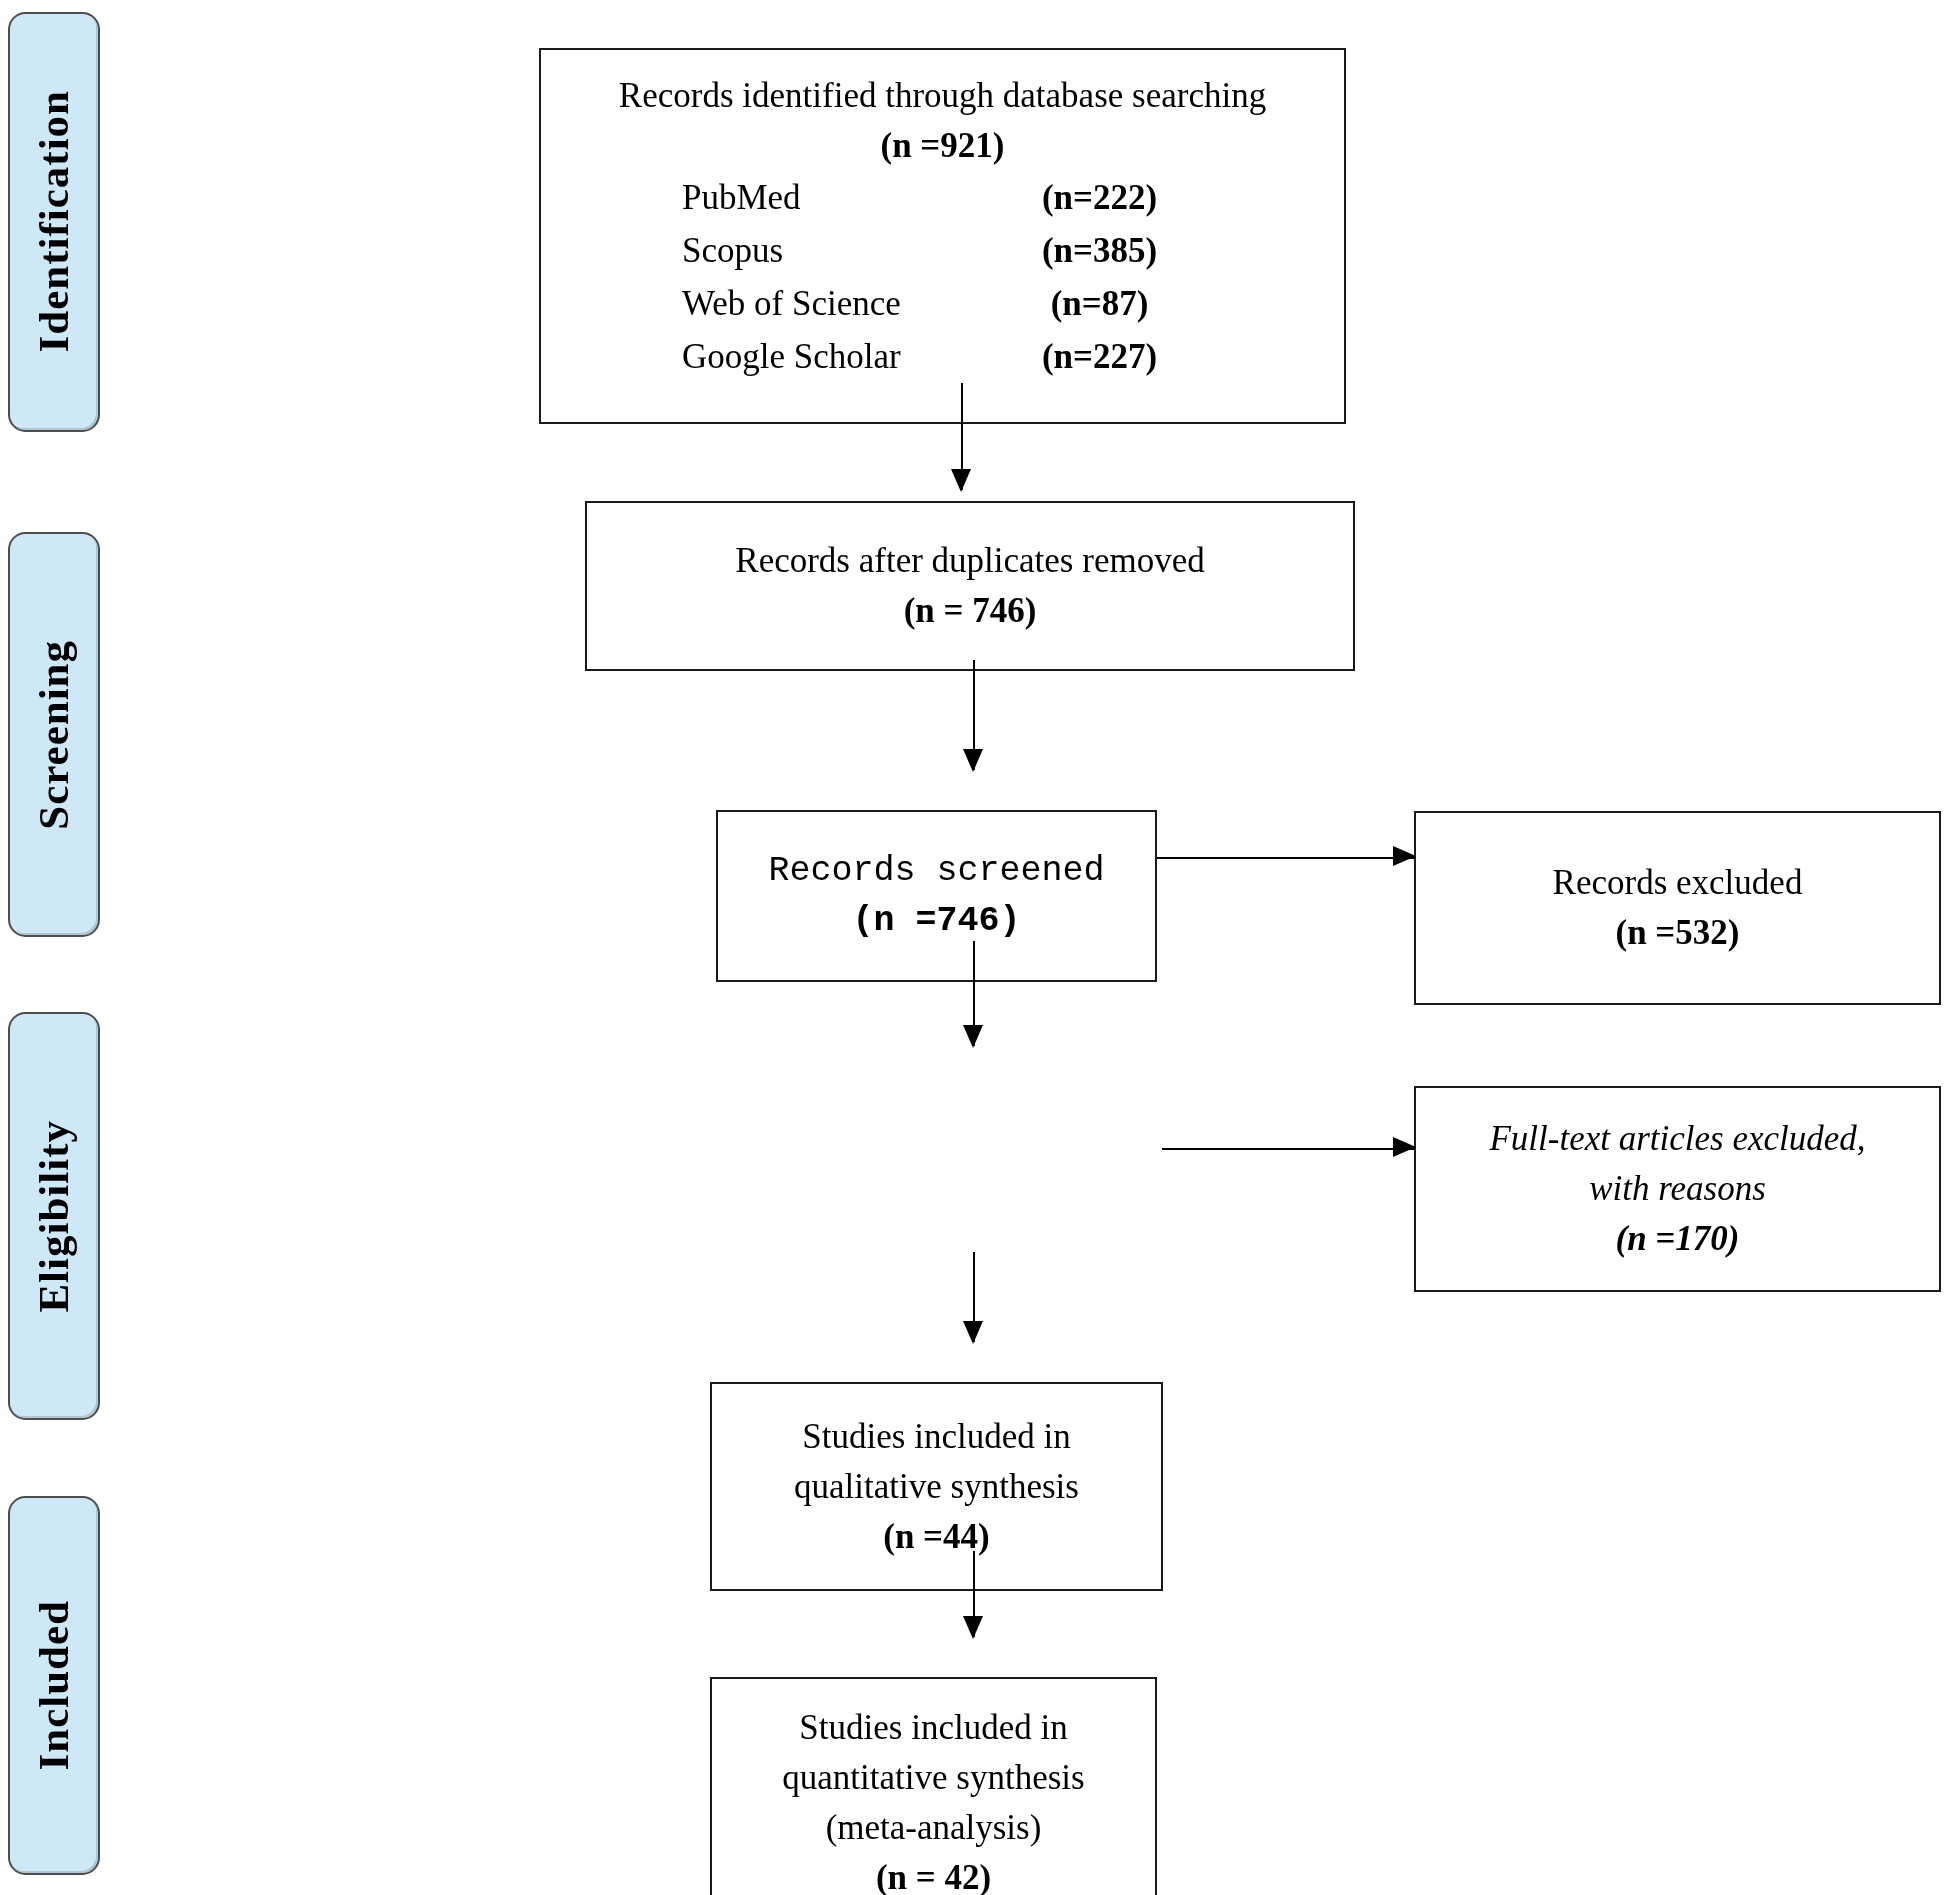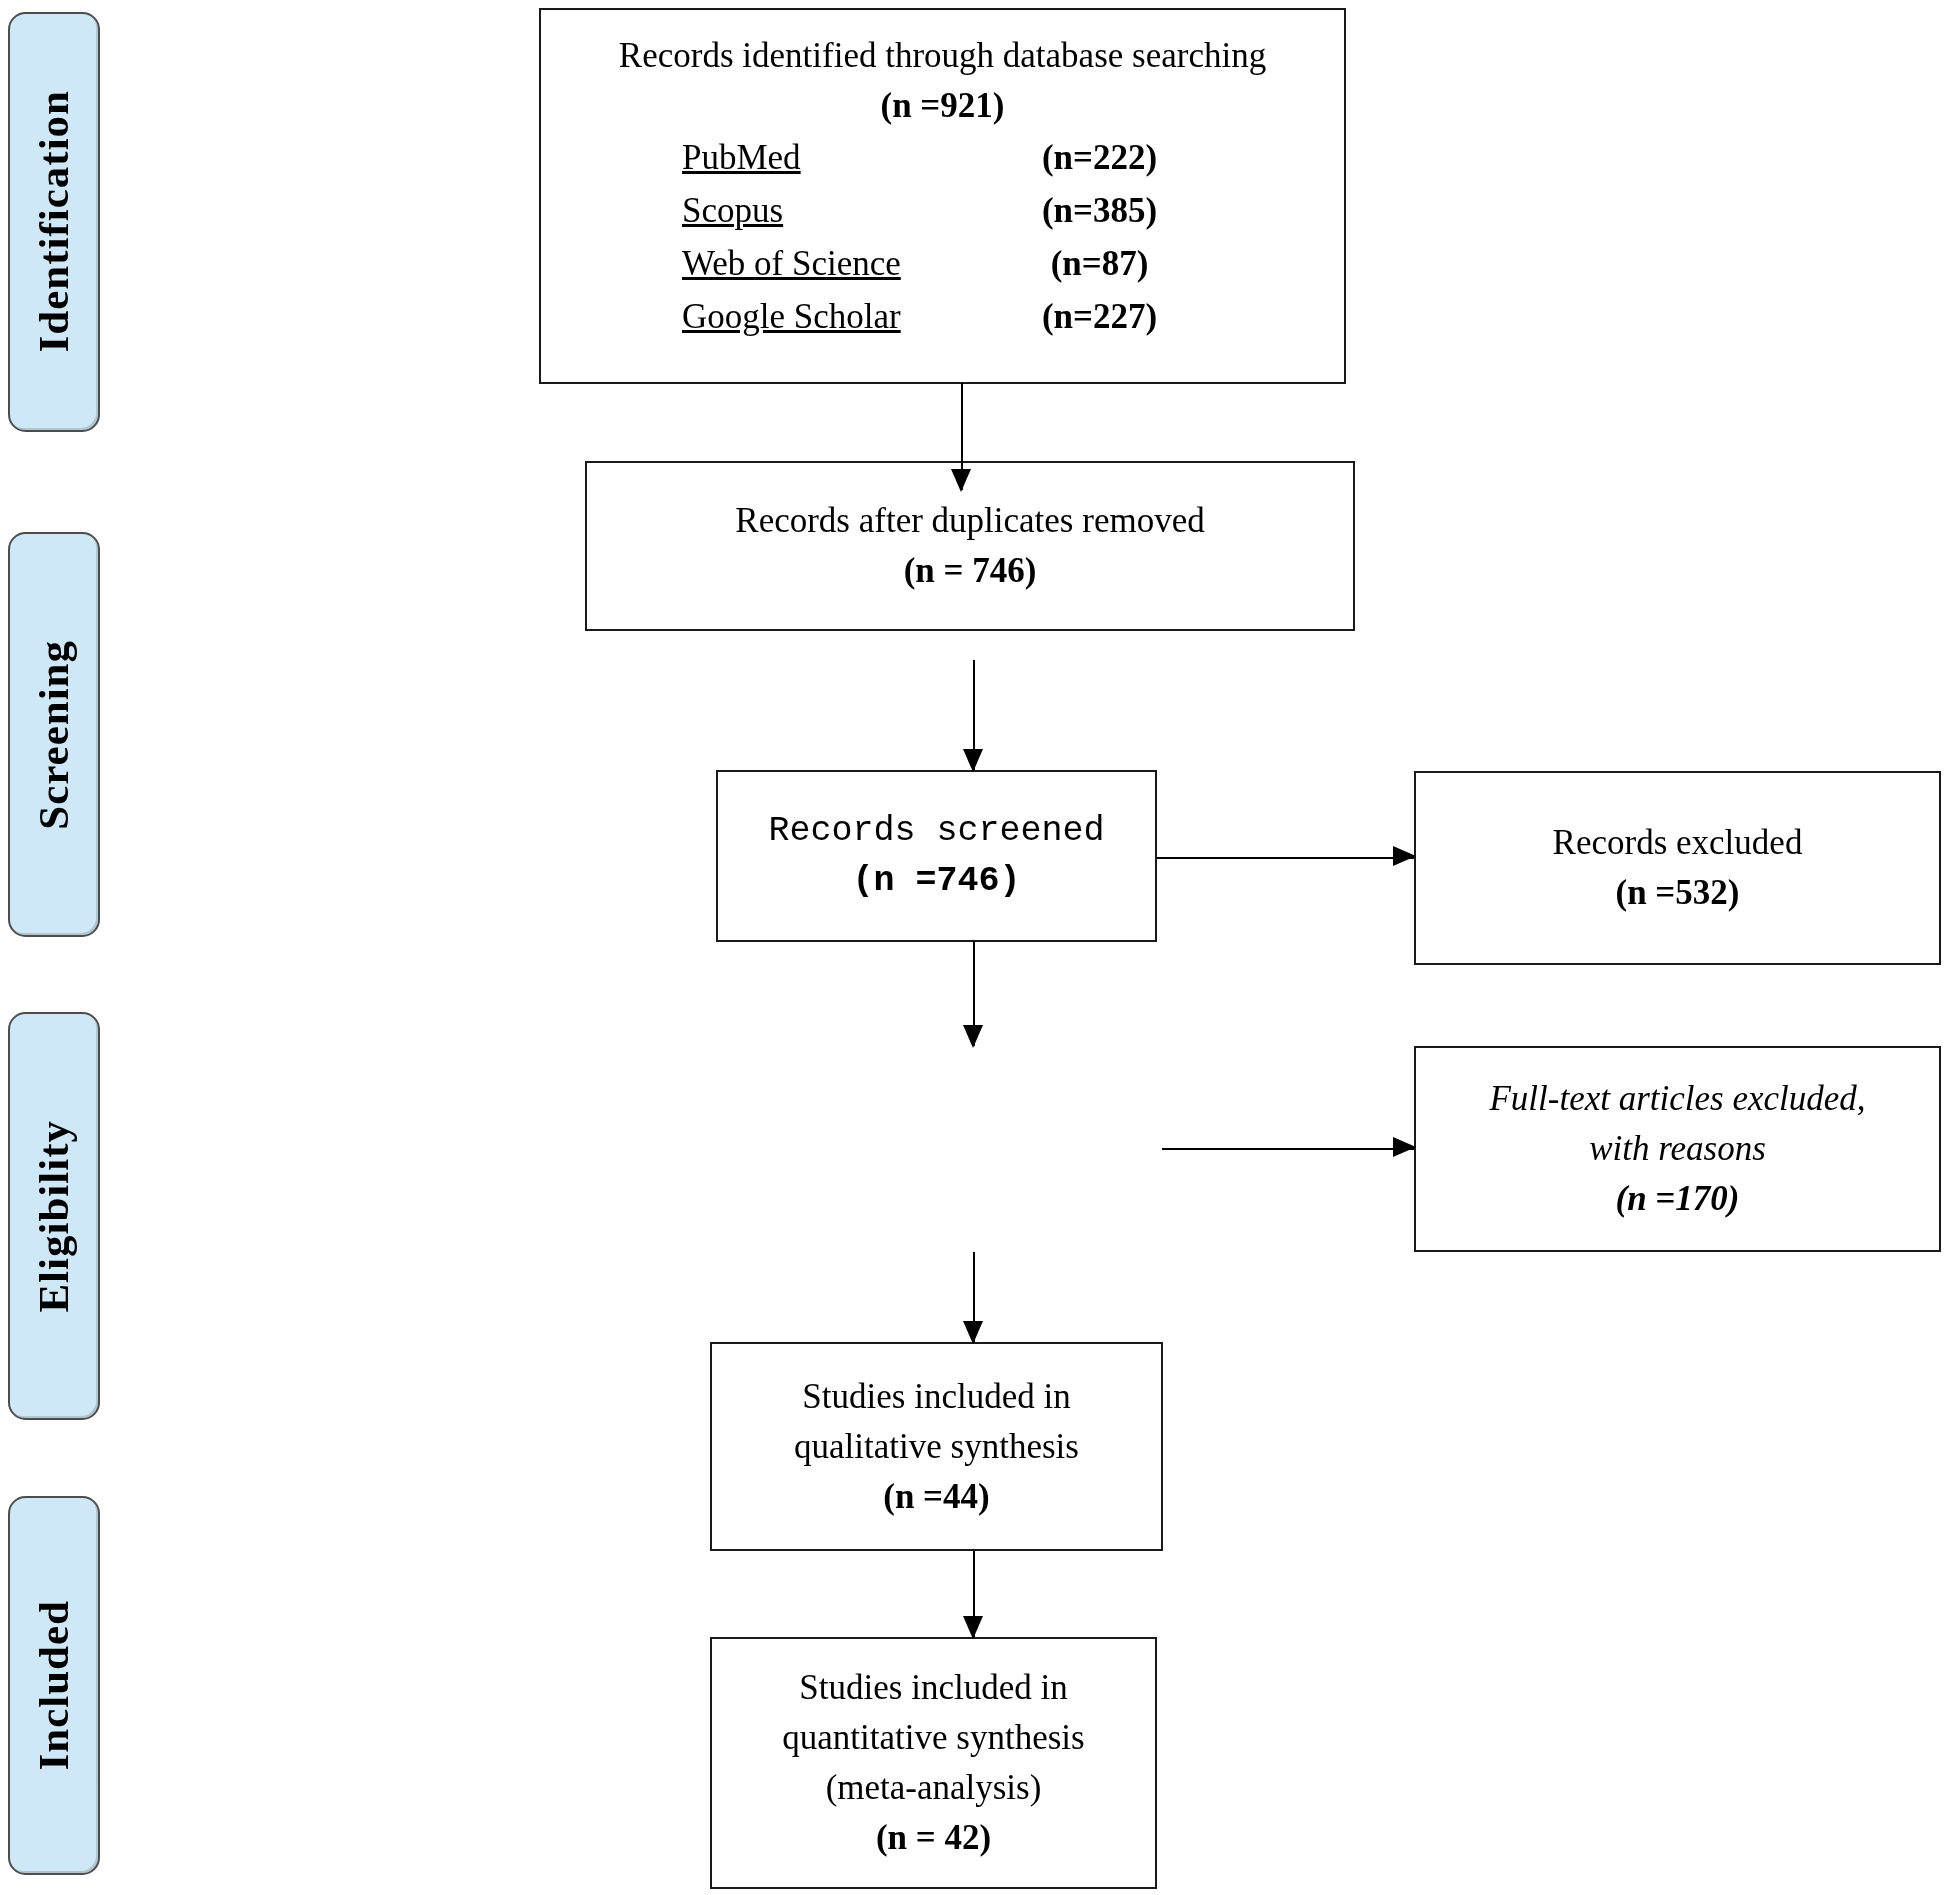--- a/index.html
+++ b/index.html
@@ -28,28 +28,28 @@
     font-size:43px;
     letter-spacing:1px;
     white-space:nowrap;
   }
 
   
   .fbox{
     position:absolute;background:#ffffff;
     border:2.9px solid var(--box-border);
     display:flex;flex-direction:column;justify-content:center;
-    text-align:center;font-size:35px;line-height:50px;
+    text-align:center;font-size:35px;line-height:50px;margin-top:40px;
   }
   .fbox .n{font-weight:bold;}
 
   
   .fbox.idbox{justify-content:flex-start;padding-top:21.3px;}
   .src-row{display:flex;text-align:left;padding-left:141px;line-height:53px;}
-  .src-row .src-name{width:277px;text-decoration:underline;}
+  .src-row .src-name{width:277px;}
   .src-row .src-count{width:281px;text-align:center;font-weight:bold;}
 
   
   .varrow{position:absolute;width:0;border-left:2.9px solid var(--arrow);}
   .varrow::after{
     content:"";position:absolute;bottom:-1.9px;left:-11.6px;
     border-left:10.7px solid transparent;border-right:10.7px solid transparent;
     border-top:23px solid var(--arrow);
   }
   .harrow{position:absolute;height:0;border-top:2.9px solid var(--arrow);}

